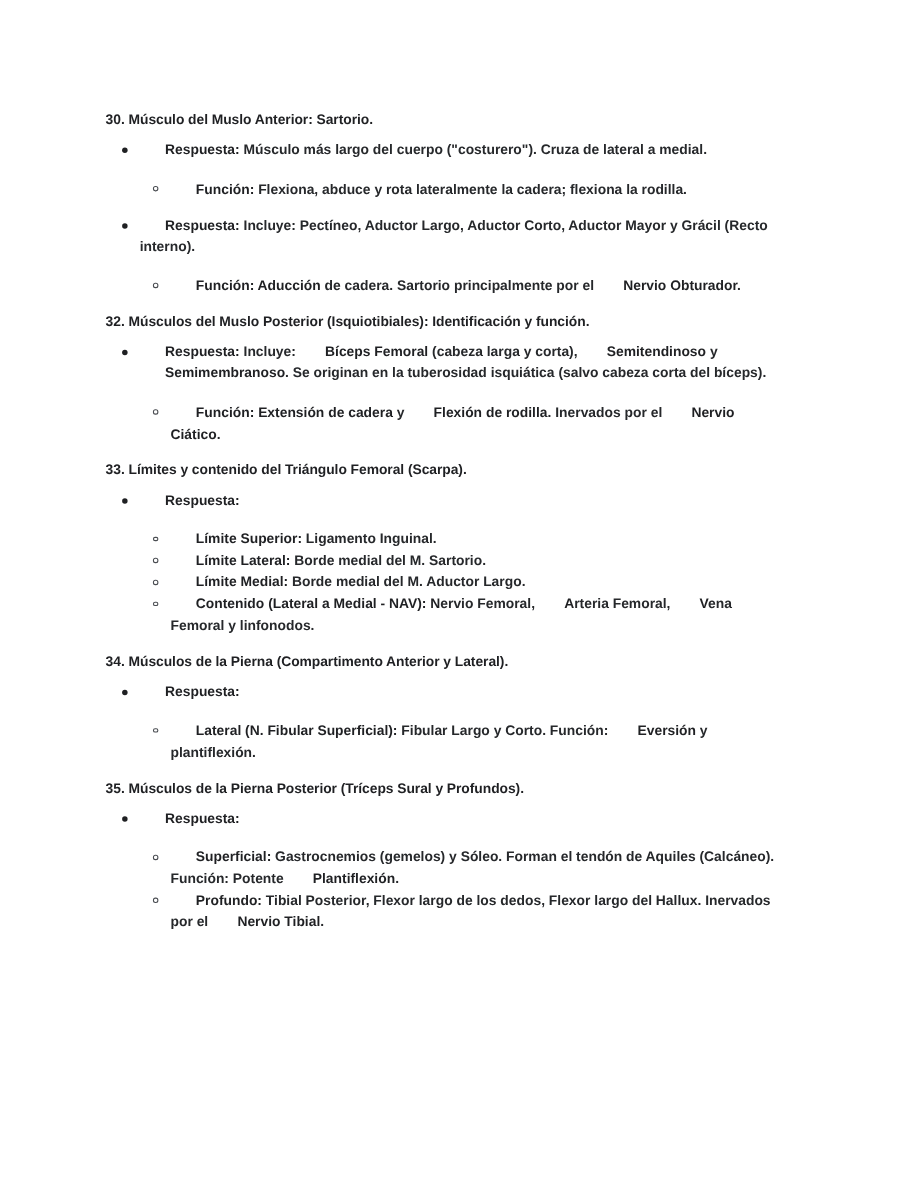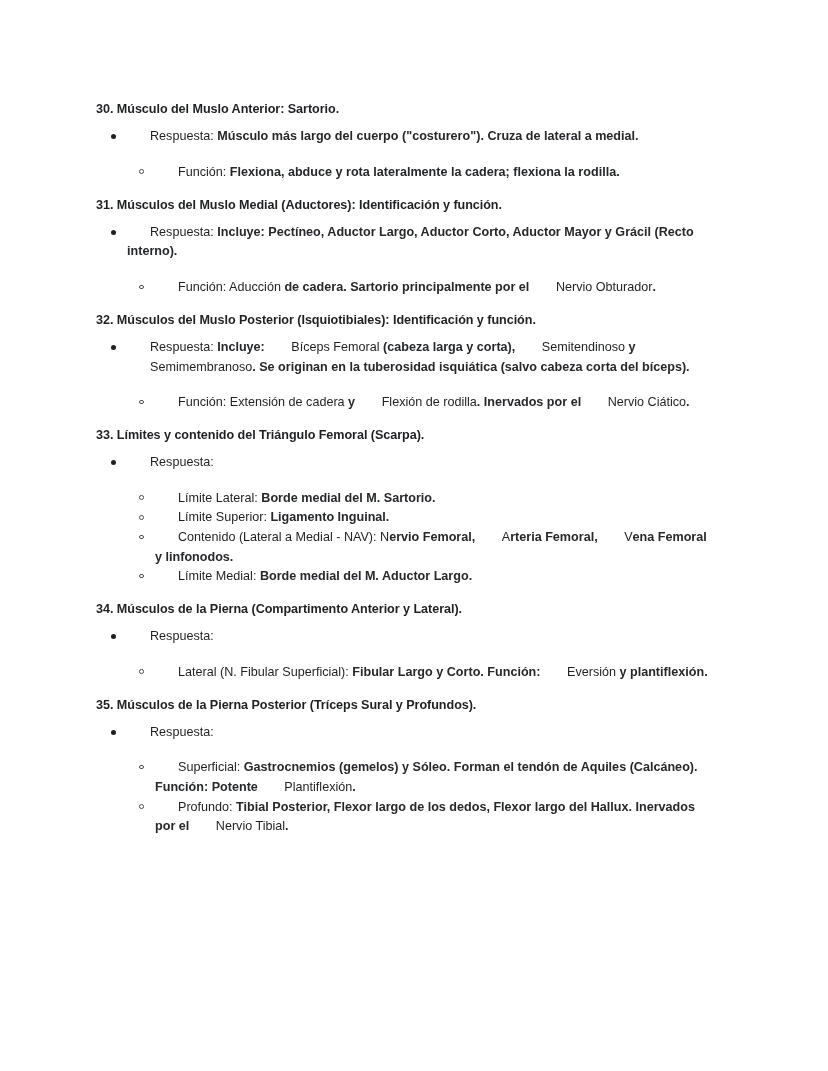--- a/index.html
+++ b/index.html
@@ -91,21 +91,21 @@
     border-radius: 50%;
     border: 1.1px solid #4a4d52;
     background: transparent;
     box-sizing: border-box;
   }
   
   li.l1-item > ul.lvl2 {
     margin-top: 16px;
   }
   .rt-b {
-    font-weight: normal;
+    font-weight: bold;
     color: #1f2023;
     padding-left: 23px;
   }
   .rt-t {
     font-weight: bold;
   }
 </style>
 </head>
 <body>
 
@@ -113,43 +113,42 @@
   <div class="doc-body" id="doc-body">
       <div class="qa-block">
         <div class="q-heading">30. Músculo del Muslo Anterior: Sartorio.</div>
         <ul class="lvl1">
           <li class="l1-item"><span><span class="rt-b">Respuesta:</span><span class="rt-t"> Músculo más largo del cuerpo ("costurero"). Cruza de lateral a medial.</span></span><ul class="lvl2">
               <li class="l2-item"><span><span class="rt-b">Función:</span><span class="rt-t"> Flexiona, abduce y rota lateralmente la cadera; flexiona la rodilla.</span></span></li>
             </ul></li>
         </ul>
       </div>
       <div class="qa-block">
-        <div class="q-heading">31. Músculos del Muslo Medial (Aductores): Identificación y función.</div>
         <ul class="lvl1">
           <li class="l1-item"><span><span class="rt-b">Respuesta:</span><span class="rt-t"> Incluye: Pectíneo, Aductor Largo, Aductor Corto, Aductor Mayor y Grácil (Recto interno).</span></span><ul class="lvl2">
               <li class="l2-item"><span><span class="rt-b">Función: Aducción</span><span class="rt-t"> de cadera. Sartorio principalmente por el </span><span class="rt-b">Nervio Obturador</span><span class="rt-t">.</span></span></li>
             </ul></li>
         </ul>
       </div>
       <div class="qa-block">
         <div class="q-heading">32. Músculos del Muslo Posterior (Isquiotibiales): Identificación y función.</div>
         <ul class="lvl1">
           <li class="l1-item"><span><span class="rt-b">Respuesta:</span><span class="rt-t"> Incluye: </span><span class="rt-b">Bíceps Femoral</span><span class="rt-t"> (cabeza larga y corta), </span><span class="rt-b">Semitendinoso</span><span class="rt-t"> y </span><span class="rt-b">Semimembranoso</span><span class="rt-t">. Se originan en la tuberosidad isquiática (salvo cabeza corta del bíceps).</span></span><ul class="lvl2">
               <li class="l2-item"><span><span class="rt-b">Función: Extensión de cadera</span><span class="rt-t"> y </span><span class="rt-b">Flexión de rodilla</span><span class="rt-t">. Inervados por el </span><span class="rt-b">Nervio Ciático</span><span class="rt-t">.</span></span></li>
             </ul></li>
         </ul>
       </div>
       <div class="qa-block">
         <div class="q-heading">33. Límites y contenido del Triángulo Femoral (Scarpa).</div>
         <ul class="lvl1">
           <li class="l1-item"><span><span class="rt-b">Respuesta:</span></span><ul class="lvl2">
+              <li class="l2-item"><span><span class="rt-b">Límite Superior:</span><span class="rt-t"> Ligamento Inguinal.</span></span></li>
               <li class="l2-item"><span><span class="rt-b">Límite Lateral:</span><span class="rt-t"> Borde medial del M. Sartorio.</span></span></li>
-              <li class="l2-item"><span><span class="rt-b">Límite Superior:</span><span class="rt-t"> Ligamento Inguinal.</span></span></li>
+              <li class="l2-item"><span><span class="rt-b">Límite Medial:</span><span class="rt-t"> Borde medial del M. Aductor Largo.</span></span></li>
               <li class="l2-item"><span><span class="rt-b">Contenido (Lateral a Medial - NAV): N</span><span class="rt-t">ervio Femoral, </span><span class="rt-b">A</span><span class="rt-t">rteria Femoral, </span><span class="rt-b">V</span><span class="rt-t">ena Femoral y linfonodos.</span></span></li>
-              <li class="l2-item"><span><span class="rt-b">Límite Medial:</span><span class="rt-t"> Borde medial del M. Aductor Largo.</span></span></li>
             </ul></li>
         </ul>
       </div>
       <div class="qa-block">
         <div class="q-heading">34. Músculos de la Pierna (Compartimento Anterior y Lateral).</div>
         <ul class="lvl1">
           <li class="l1-item"><span><span class="rt-b">Respuesta:</span></span><ul class="lvl2">
               <li class="l2-item"><span><span class="rt-b">Lateral (N. Fibular Superficial):</span><span class="rt-t"> Fibular Largo y Corto. Función: </span><span class="rt-b">Eversión</span><span class="rt-t"> y plantiflexión.</span></span></li>
             </ul></li>
         </ul>

